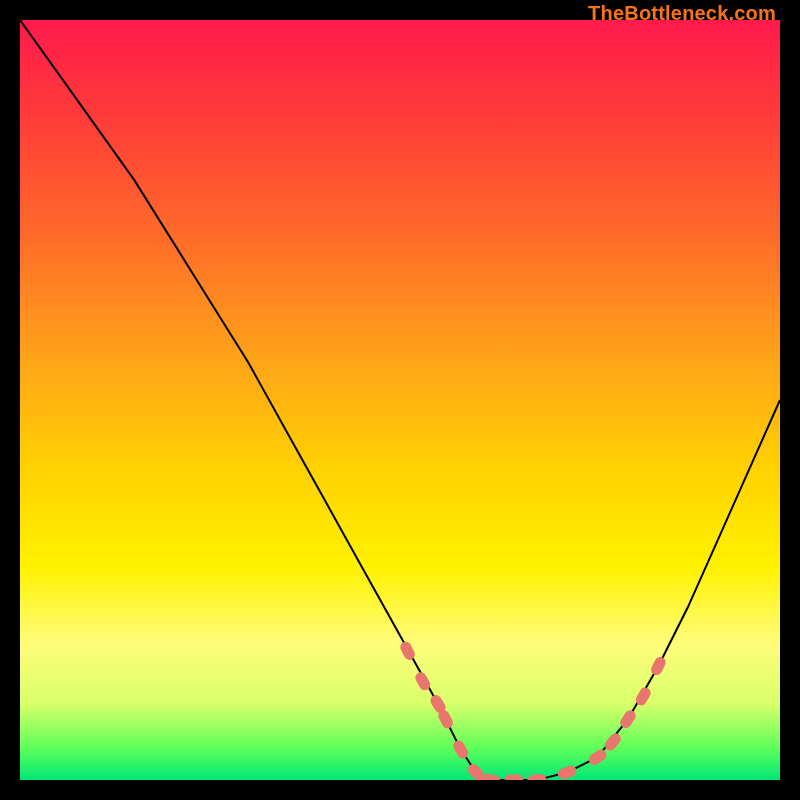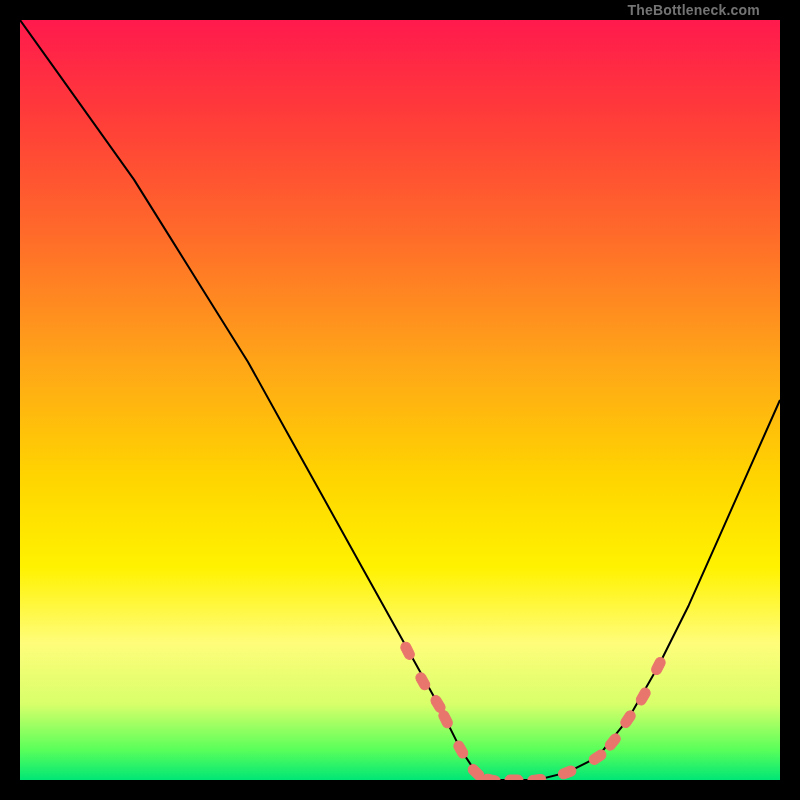--- a/index.html
+++ b/index.html
@@ -24,25 +24,25 @@
       #ffd400 60%,
       #fff200 72%,
       #fffd7a 82%,
       #d8ff6a 90%,
       #5aff5a 96%,
       #00e676 100%);
   }
   .watermark {
     position: absolute;
     top: 2px;
-    right: 40px;
+    right: 24px;
     font-family: Arial, Helvetica, sans-serif;
-    font-size: 14px;
+    font-size: 20px;
     font-weight: 600;
-    color: #737373;
+    color: #f97316;
     letter-spacing: 0.2px;
   }
   svg.plot {
     position: absolute;
     left: 0;
     top: 0;
     width: 760px;
     height: 760px;
   }
   .curve {

